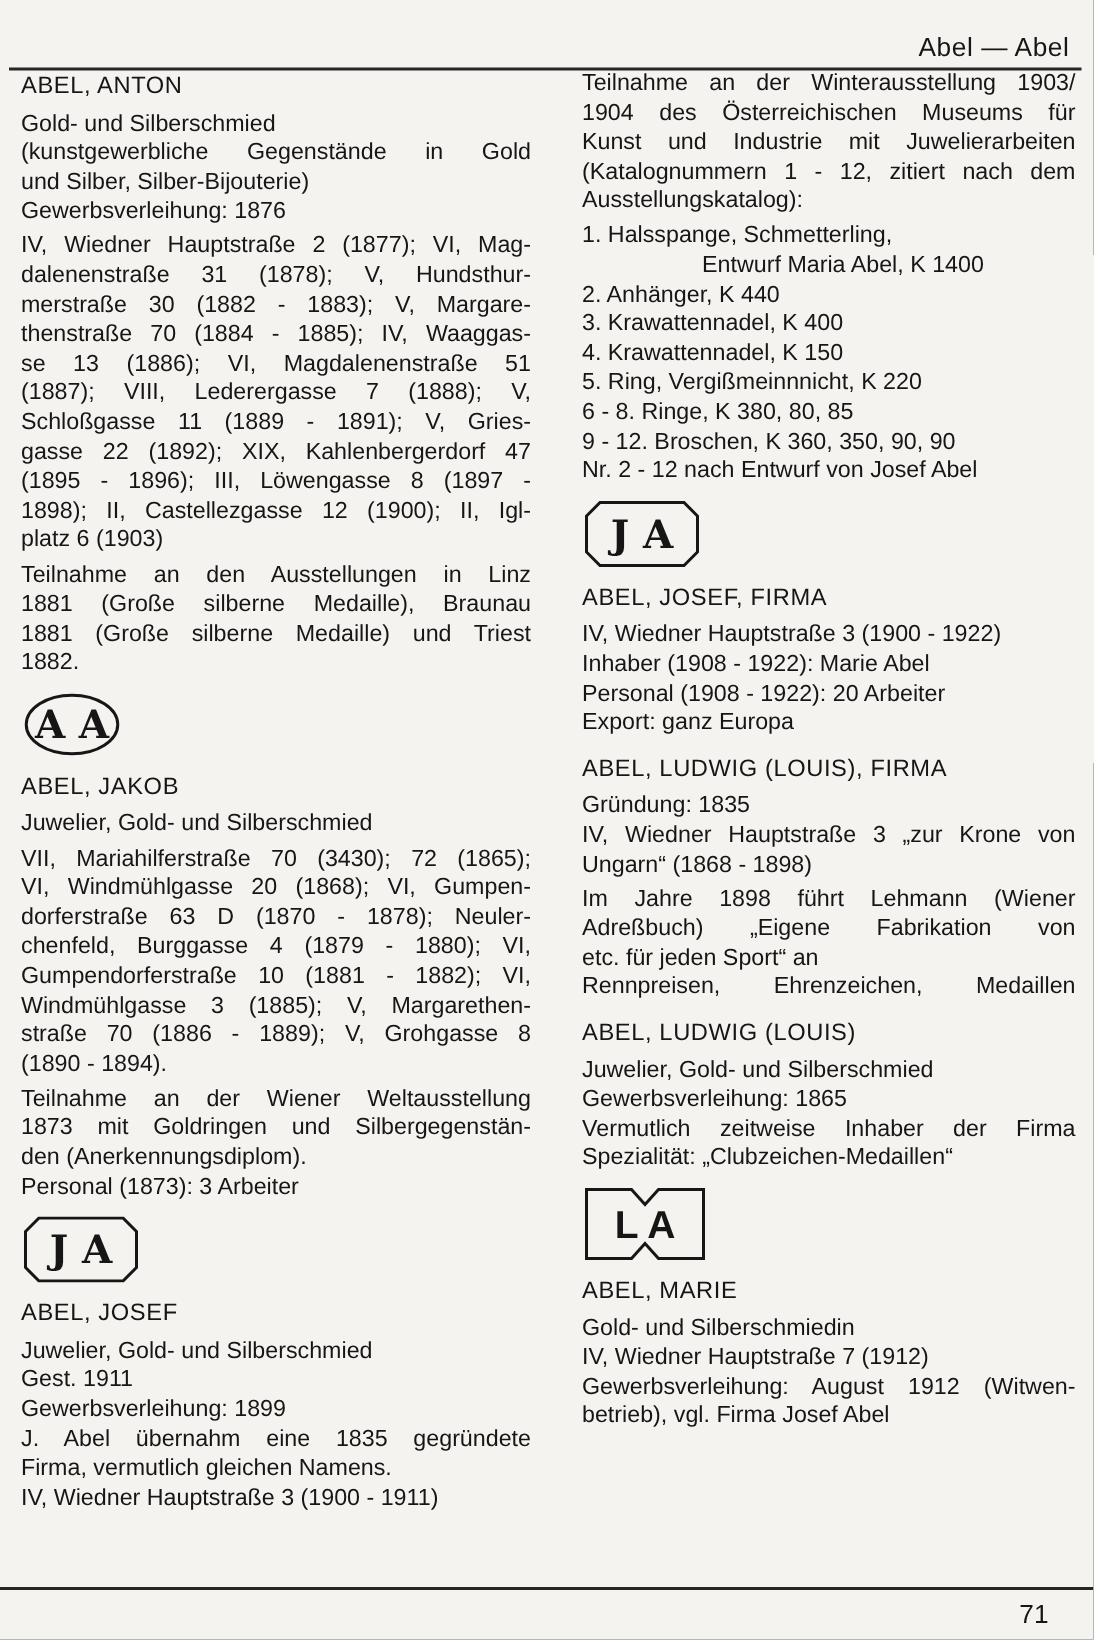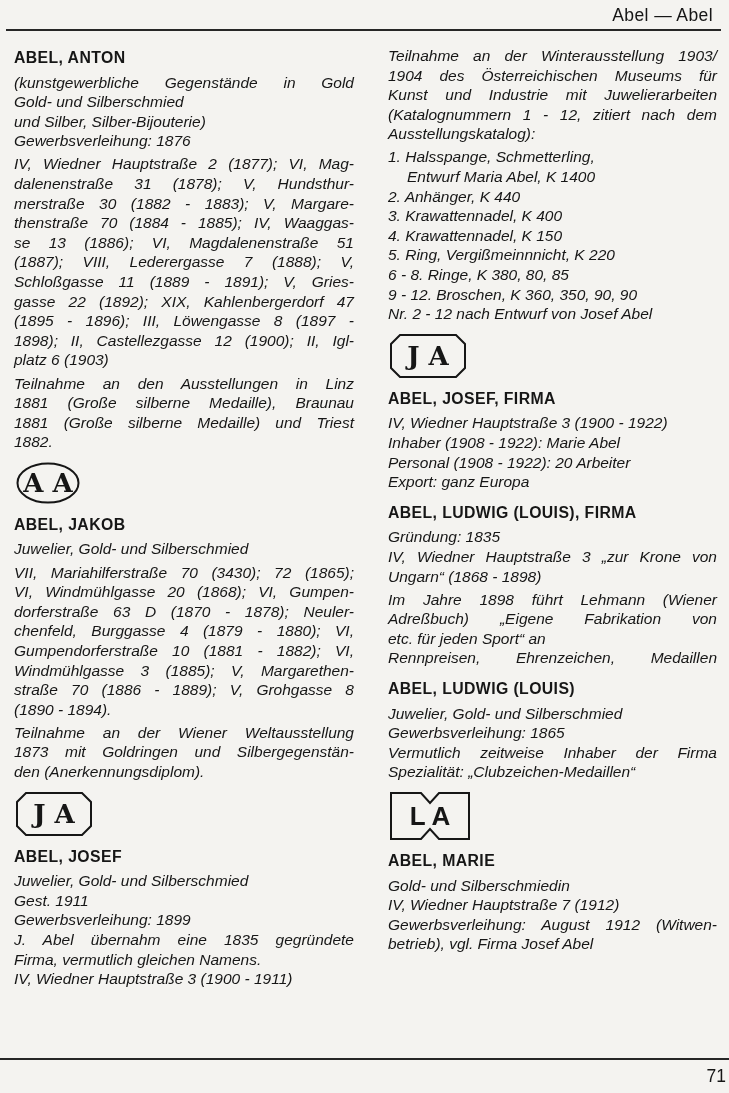--- a/index.html
+++ b/index.html
@@ -4,62 +4,62 @@
 <style>
   :root{
     --bg:#f4f3f0; --ink:#161616; --rule:#262626;
   }
   html,body{margin:0;padding:0;background:#888;}
   .page{
     position:relative;width:729px;height:1093px;margin:0 auto;
     background:var(--bg);color:var(--ink);
     font-family:"Liberation Sans",sans-serif;overflow:hidden;
   }
-  .header{position:absolute;top:0;left:0;right:0;height:26px;}
+  .header{position:absolute;top:16px;left:0;right:0;height:26px;}
   .header-title{
     position:absolute;right:16px;top:5px;font-size:17.5px;letter-spacing:.4px;
   }
   .header-rule{position:absolute;left:6px;right:8px;top:29px;border-top:2px solid var(--rule);}
   .content{
     position:absolute;top:46px;left:14px;right:12px;bottom:36px;
     display:grid;grid-template-columns:340px 1fr;column-gap:34px;
   }
   .column{min-width:0;}
   .entry-heading{
-    font-weight:bold;font-size:15.8px;line-height:19.6px;
+    font-weight:normal;font-size:15.8px;line-height:19.6px;
     margin:11px 0 5px 0;letter-spacing:.4px;
   }
   .column > .entry-heading:first-child{margin-top:2px;}
-  .para{margin:0 0 3.5px 0;font-style:italic;}
+  .para{margin:0 0 3.5px 0;}
   .line{font-size:15.5px;line-height:19.6px;}
   .line.j{text-align:justify;text-align-last:justify;}
-  .line.ind{padding-left:19px;}
+  .line.ind{padding-left:19px;text-align:center;}
   .mark{margin:10px 0 10px 2px;line-height:0;}
   .mark svg{display:block;}
   .footer{
     position:absolute;left:0;right:0;bottom:0;height:33px;
     border-top:2px solid var(--rule);
   }
-  .page-number{position:absolute;right:3px;top:6px;font-size:17.5px;}
+  .page-number{position:absolute;right:30px;top:6px;font-size:17.5px;}
 </style>
 </head>
 <body>
 
 <div class="page">
   <div class="header">
     <div class="header-title">Abel — Abel</div>
     <div class="header-rule"></div>
   </div>
 
   <div class="content">
     <div class="column">
         <div class="entry-heading">ABEL, ANTON</div>
         <div class="para">
+          <div class="line">Gold- und Silberschmied</div>
           <div class="line j">(kunstgewerbliche Gegenstände in Gold</div>
-          <div class="line">Gold- und Silberschmied</div>
           <div class="line">und Silber, Silber-Bijouterie)</div>
           <div class="line">Gewerbsverleihung: 1876</div>
         </div>
         <div class="para">
           <div class="line j">IV, Wiedner Hauptstraße 2 (1877); VI, Mag-</div>
           <div class="line j">dalenenstraße 31 (1878); V, Hundsthur-</div>
           <div class="line j">merstraße 30 (1882 - 1883); V, Margare-</div>
           <div class="line j">thenstraße 70 (1884 - 1885); IV, Waaggas-</div>
           <div class="line j">se 13 (1886); VI, Magdalenenstraße 51</div>
           <div class="line j">(1887); VIII, Lederergasse 7 (1888); V,</div>
@@ -92,20 +92,21 @@
           <div class="line j">chenfeld, Burggasse 4 (1879 - 1880); VI,</div>
           <div class="line j">Gumpendorferstraße 10 (1881 - 1882); VI,</div>
           <div class="line j">Windmühlgasse 3 (1885); V, Margarethen-</div>
           <div class="line j">straße 70 (1886 - 1889); V, Grohgasse 8</div>
           <div class="line">(1890 - 1894).</div>
         </div>
         <div class="para">
           <div class="line j">Teilnahme an der Wiener Weltausstellung</div>
           <div class="line j">1873 mit Goldringen und Silbergegenstän-</div>
           <div class="line">den (Anerkennungsdiplom).</div>
+          <div class="line">Personal (1873): 3 Arbeiter</div>
         </div>
         <div class="mark">
           <svg width="76" height="44">
             <polygon points="10,1 66,1 75,10 75,34 66,43 10,43 1,34 1,10" fill="none" stroke="#161616" stroke-width="2"></polygon>
             <text x="38" y="31" text-anchor="middle" font-family="&quot;DejaVu Serif&quot;, serif" font-size="26" font-weight="bold" fill="#161616">J A</text>
           </svg>
         </div>
         <div class="entry-heading">ABEL, JOSEF</div>
         <div class="para">
           <div class="line">Juwelier, Gold- und Silberschmied</div>

